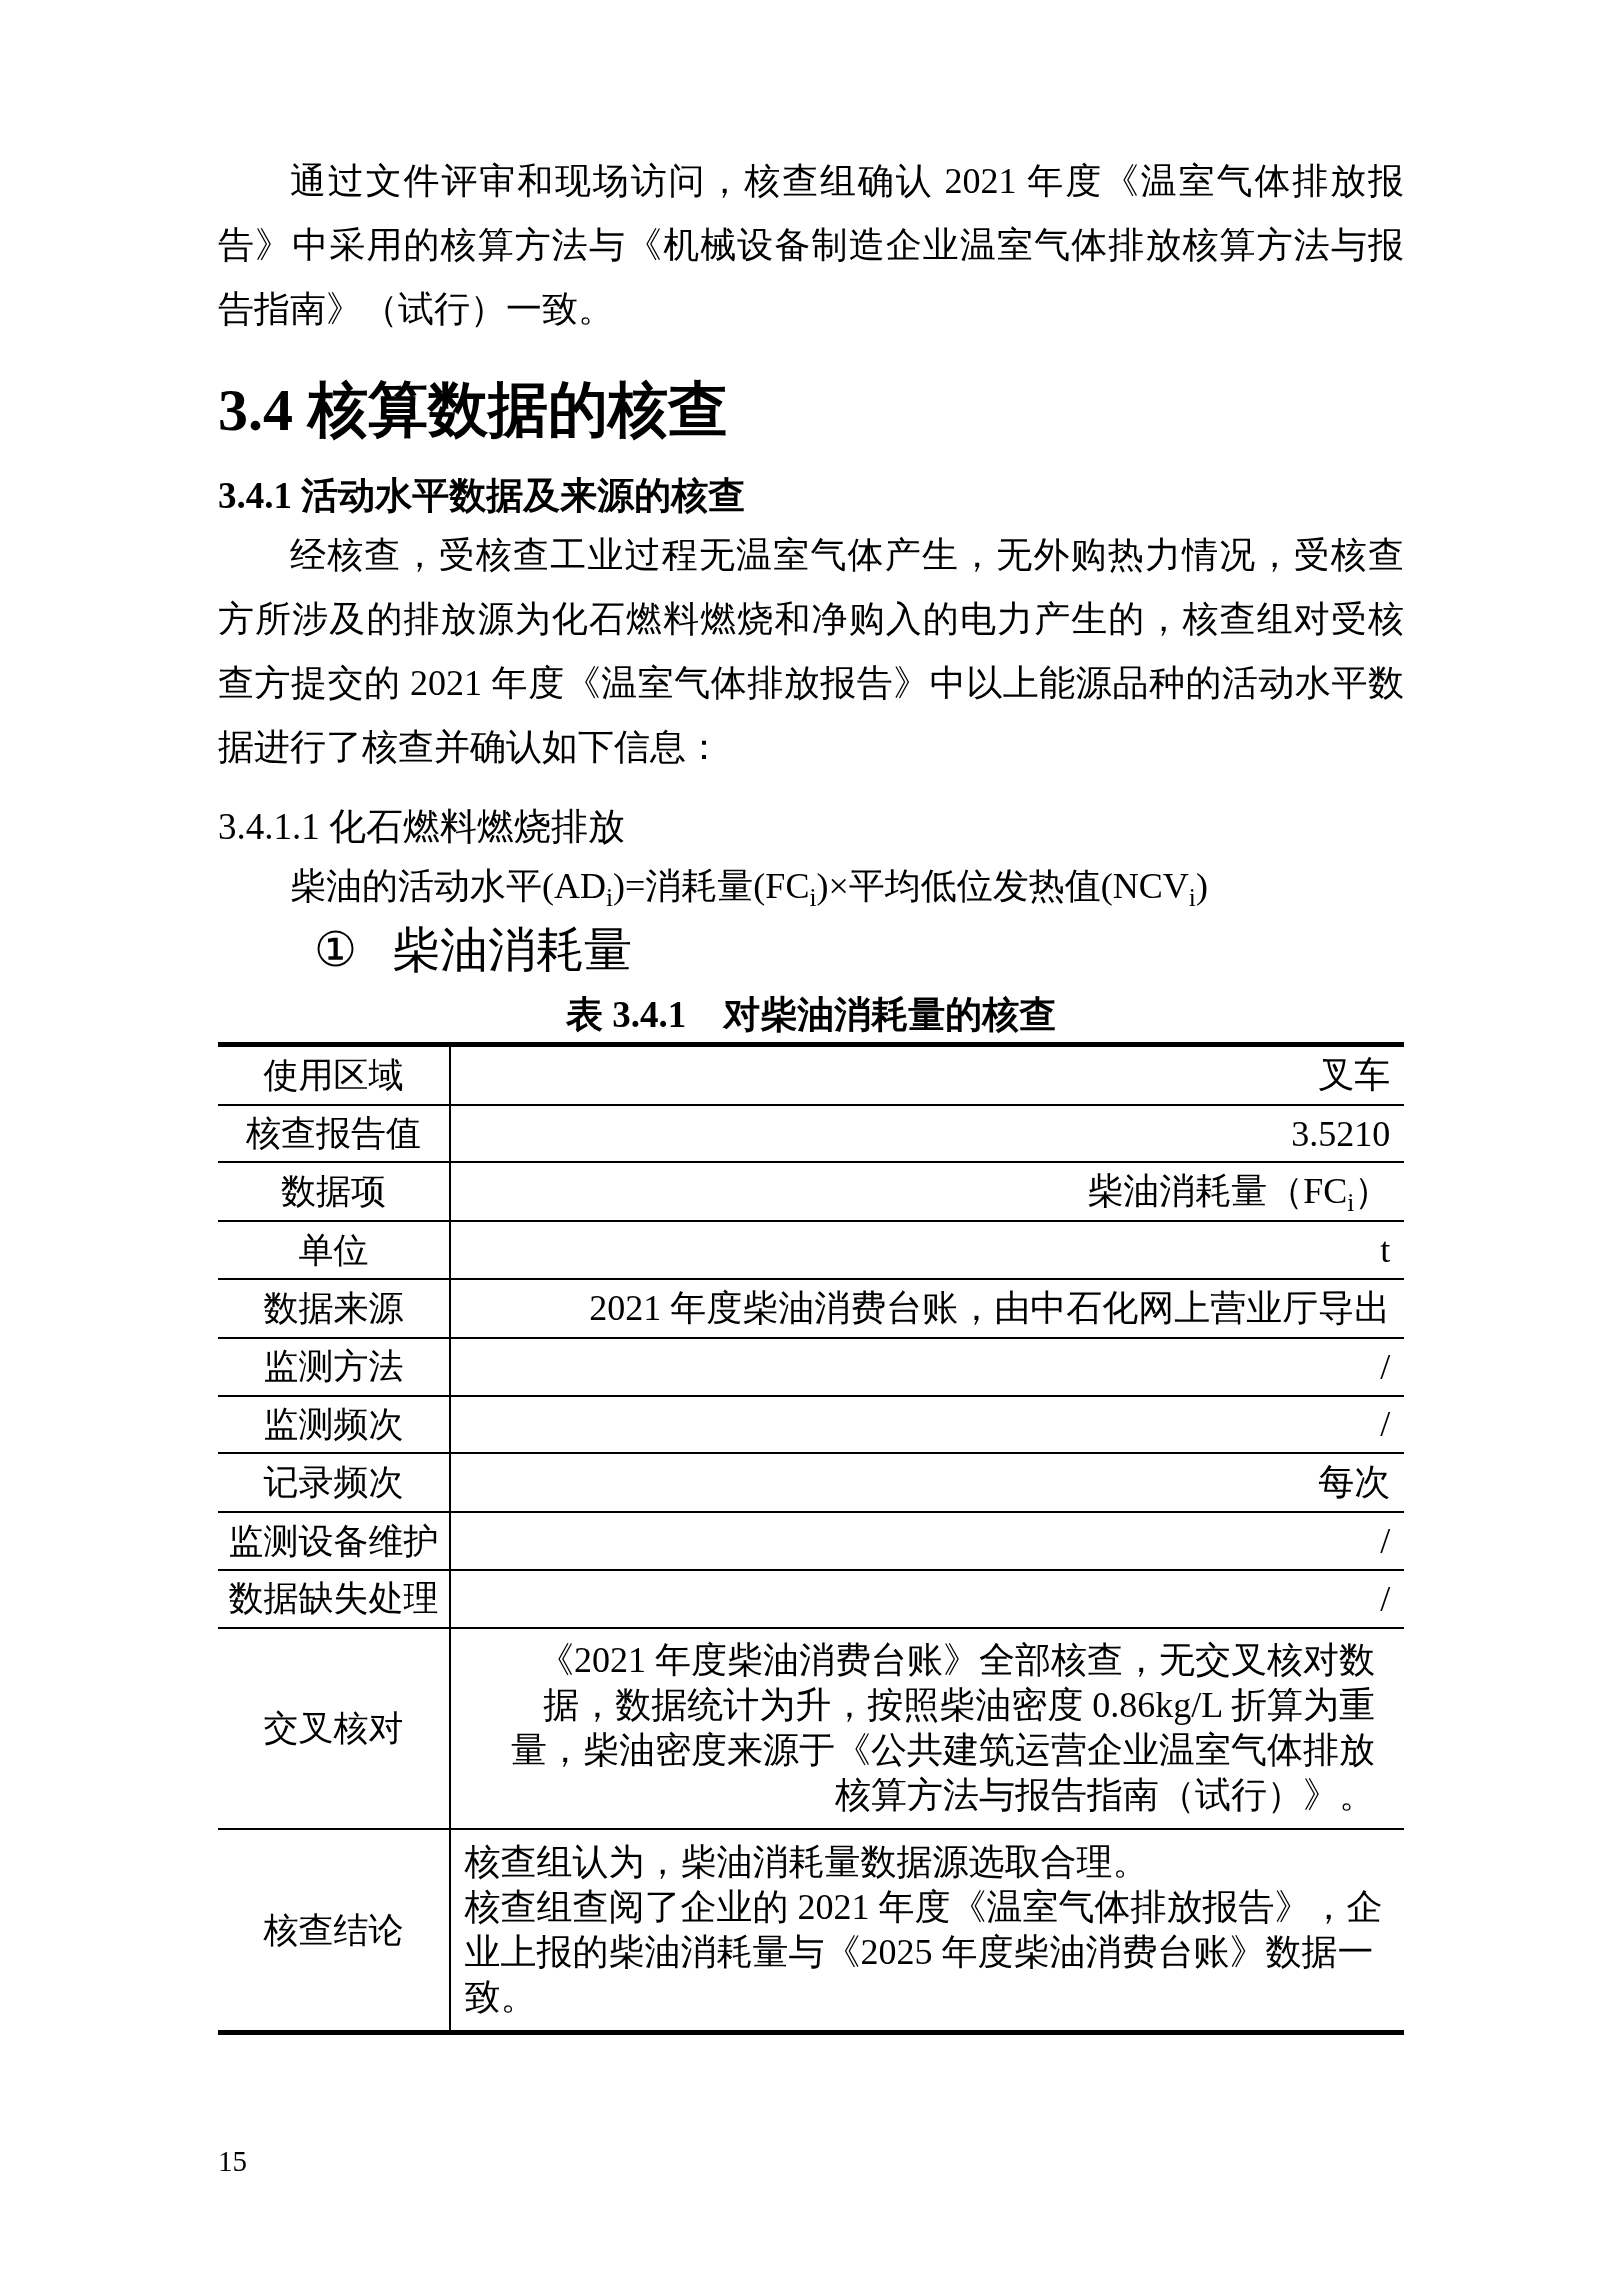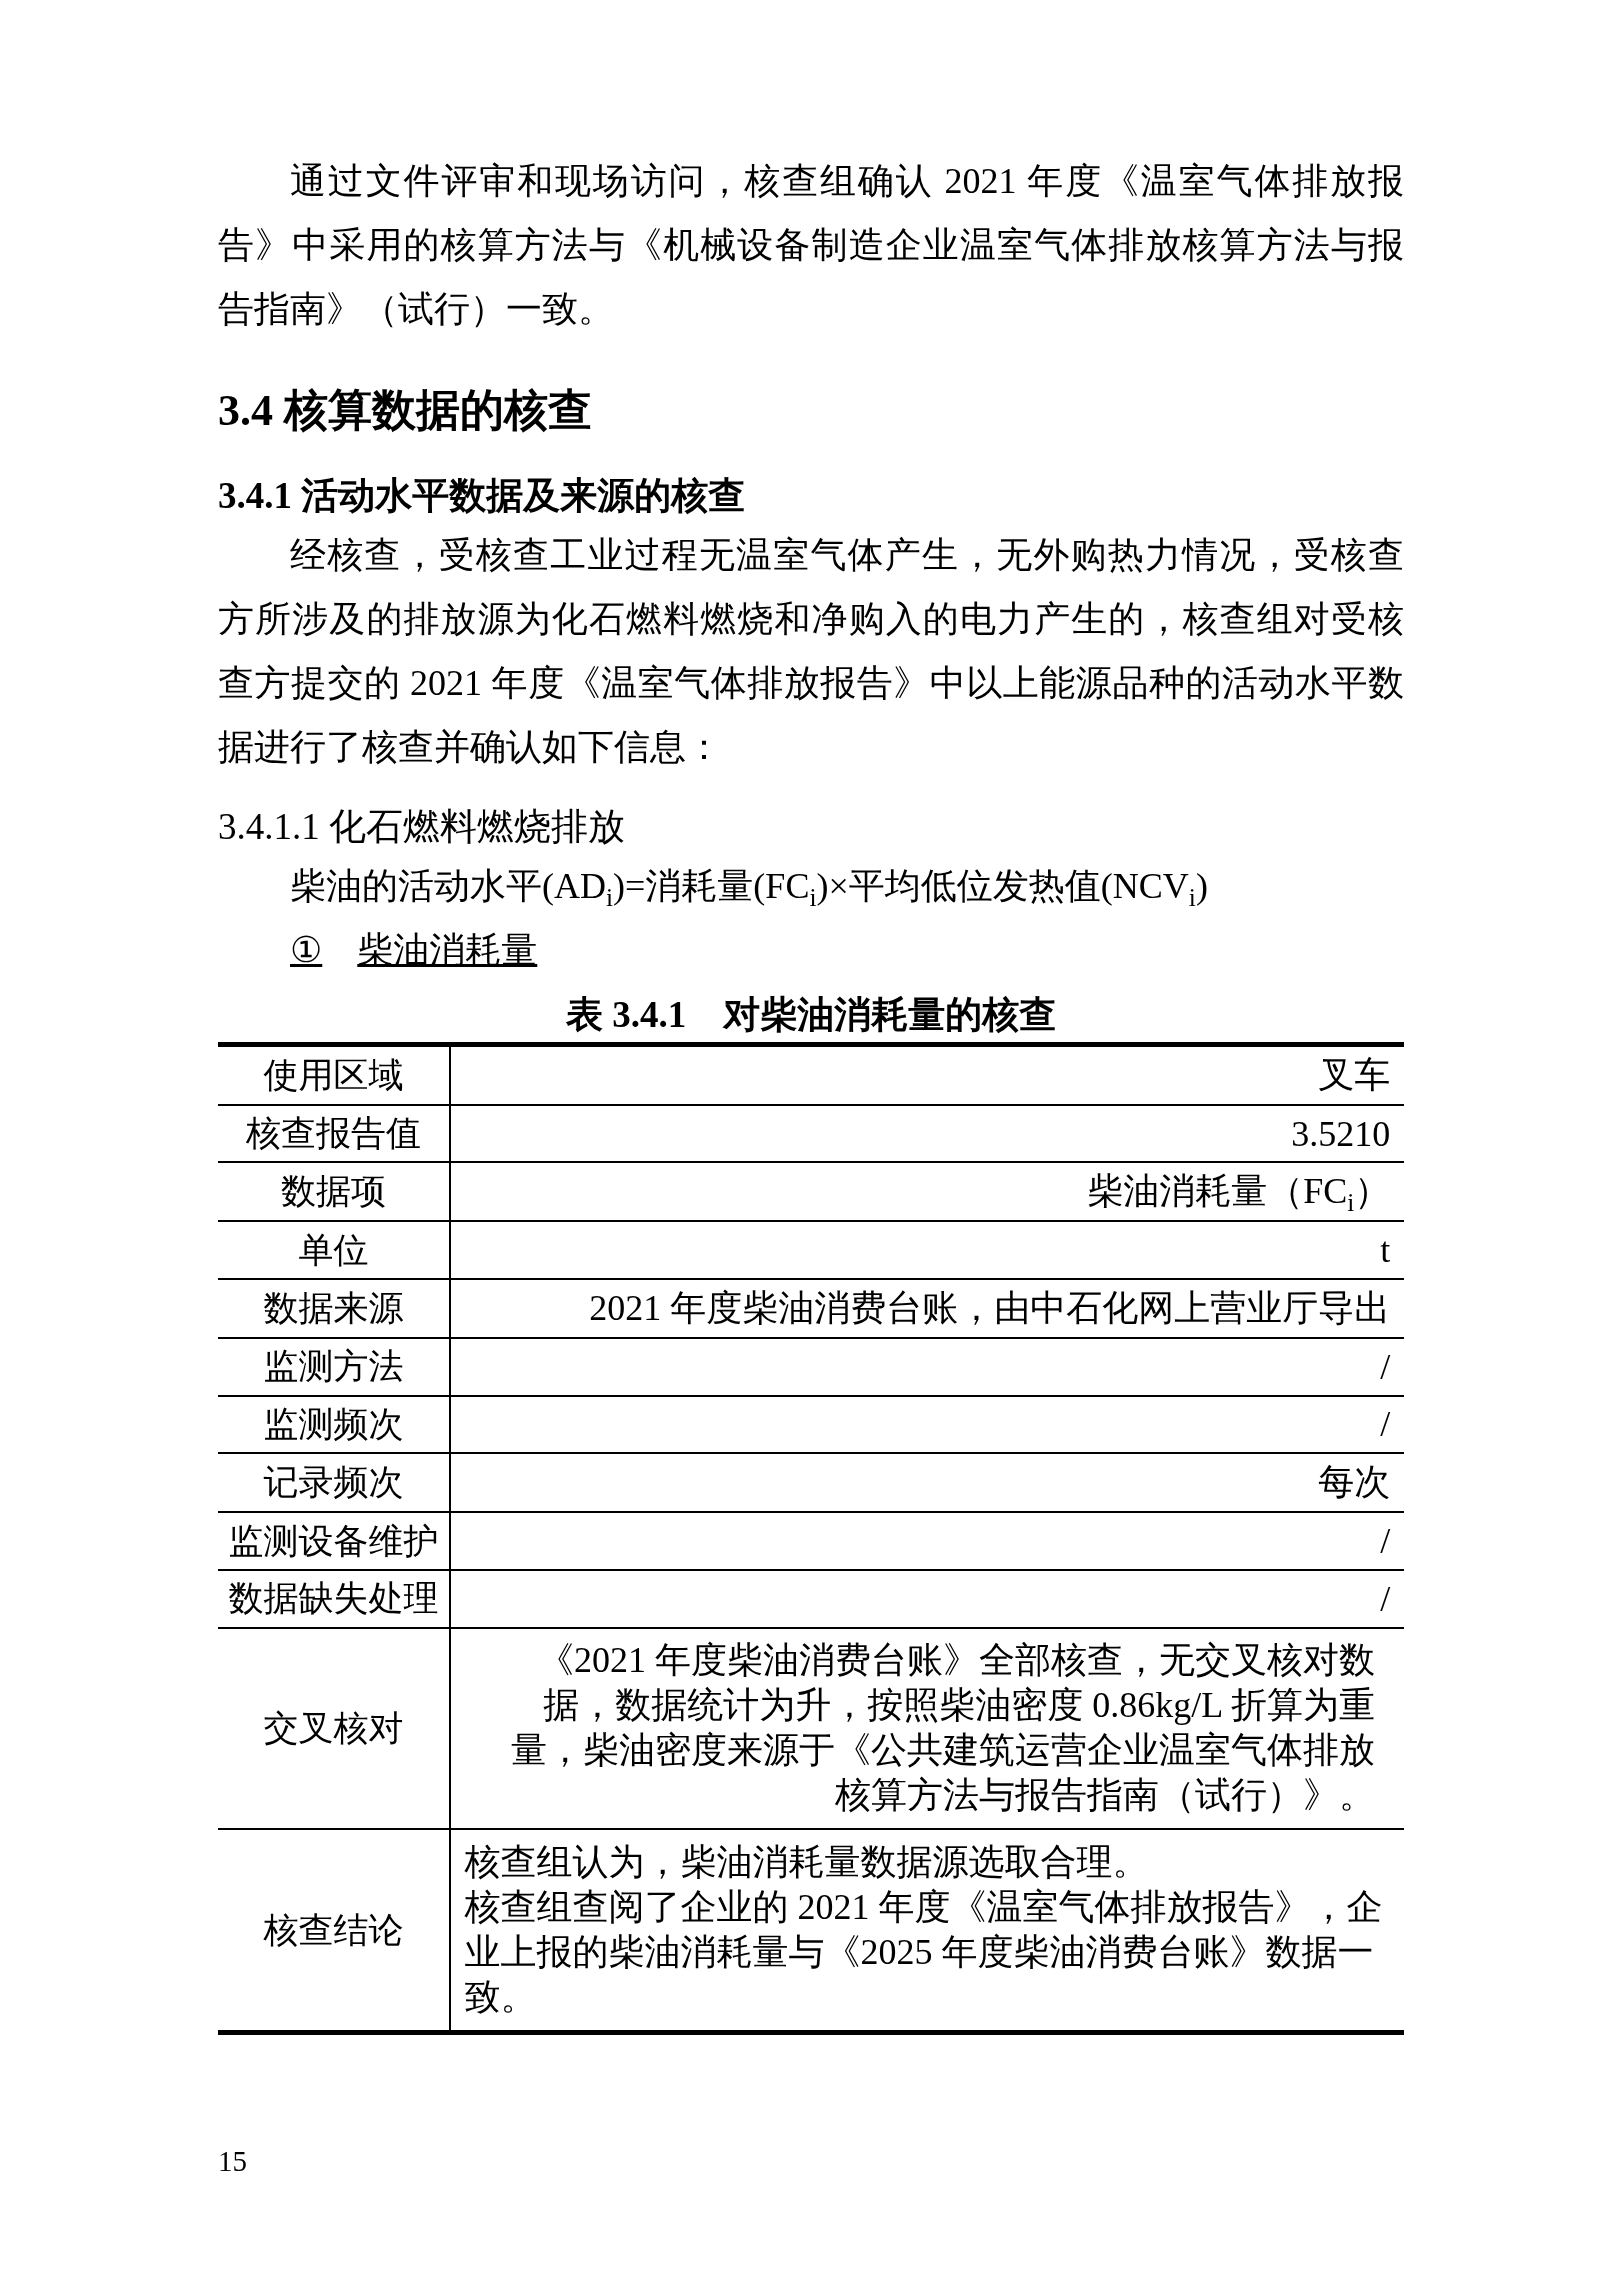--- a/index.html
+++ b/index.html
@@ -20,21 +20,21 @@
   }
   .body-par {
     margin: 0;
     font-size: 36px;
     line-height: 64px;
     text-align: justify;
     text-indent: 2em;
   }
   .h-level1 {
     margin: 39px 0 16px 0;
-    font-size: 44px;
+    font-size: 60px;
     line-height: 61px;
     font-weight: bold;
   }
   .h-level2 {
     margin: 27.4px 0 0 0;
     font-size: 37px;
     line-height: 55px;
     font-weight: bold;
   }
   .h-level3 {
@@ -44,24 +44,23 @@
     font-weight: normal;
   }
   .formula-line {
     margin: 0;
     font-size: 36px;
     line-height: 64px;
     text-indent: 2em;
   }
   .list-line {
     margin: 0;
-    font-size: 36px;
+    font-size: 48px;
     line-height: 64px;
     text-indent: 2em;
-    text-decoration: underline;
   }
   .list-gap { display: inline-block; width: 35px; }
   sub { font-size: 25.5px; line-height: 0; }
 
   .table-caption {
     margin: 5.9px 0 0 0;
     font-size: 37px;
     line-height: 54px;
     font-weight: bold;
     text-align: center;

